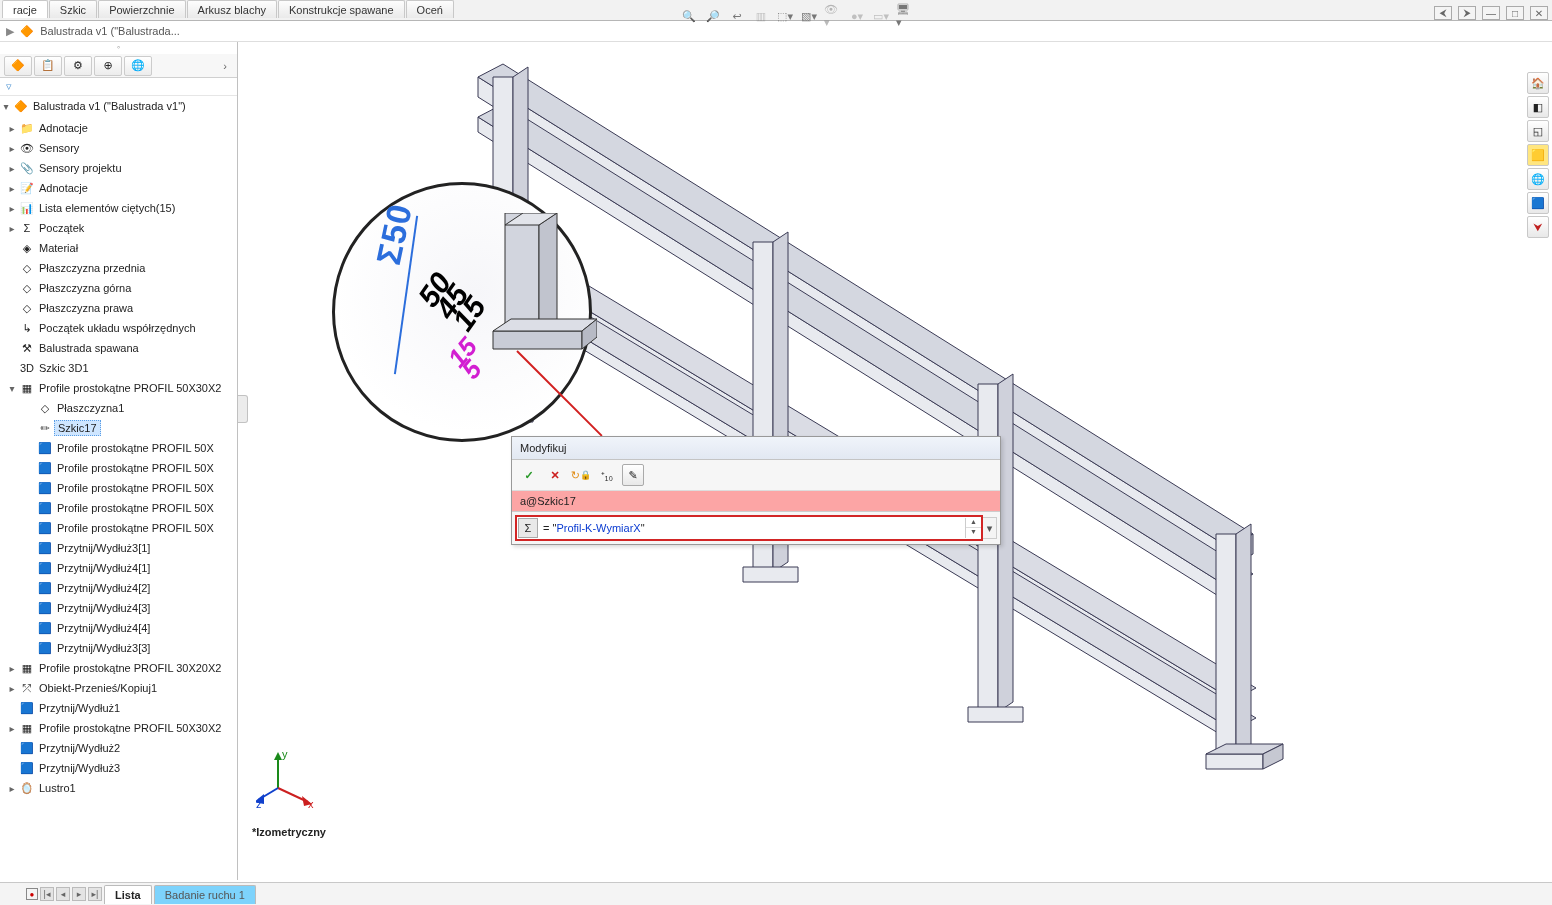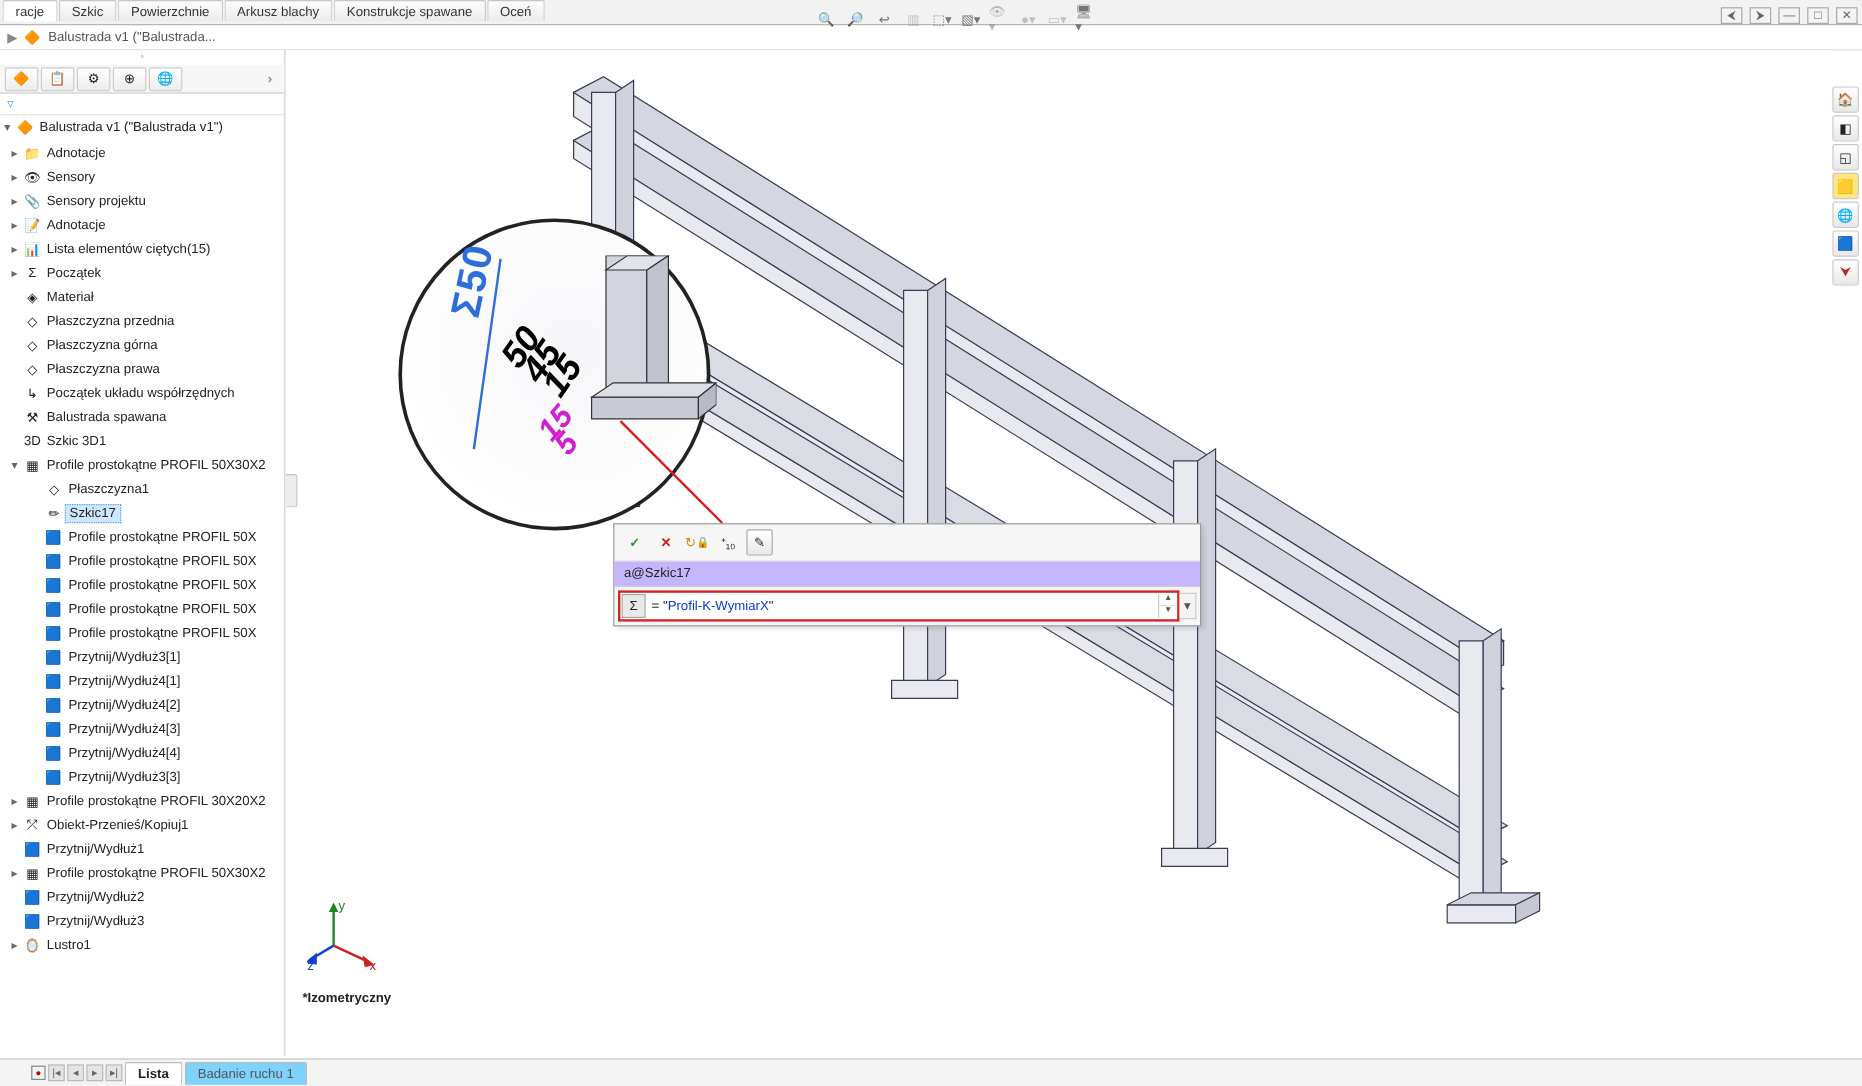--- a/index.html
+++ b/index.html
@@ -33,21 +33,21 @@
 .status .rec{width:12px;height:12px;border:1px solid #888;display:flex;align-items:center;justify-content:center;color:#c00;font-size:8px}
 .status .arrw{width:14px;height:14px;background:#e4e4e4;border:1px solid #bbb;display:flex;align-items:center;justify-content:center;color:#666;font-size:9px}
 .status .mtab{padding:3px 10px;background:#fff;border:1px solid #bbb;border-bottom:none;border-radius:2px 2px 0 0;font-weight:bold}
 .status .mtab.inactive{background:#7dd3fc;font-weight:normal;color:#555}
 .viewlabel{position:absolute;left:14px;bottom:42px;font-weight:bold;color:#222}
 .dialog{position:absolute;left:273px;top:394px;width:490px;background:#f6f6f6;border:1px solid #999;box-shadow:2px 2px 4px rgba(0,0,0,0.15);z-index:5}
 .dialog .title{padding:5px 8px;background:linear-gradient(#f0f4fa,#e2e8f2);border-bottom:1px solid #c4c4c4}
 .dialog .row{display:flex;align-items:center;padding:4px 6px;gap:4px;border-bottom:1px solid #ddd}
 .dialog .btn{width:22px;height:22px;display:flex;align-items:center;justify-content:center;border:1px solid transparent;cursor:pointer;border-radius:2px}
 .dialog .btn.framed{border:1px solid #aaa;background:linear-gradient(#fff,#e8e8e8)}
-.dialog .name-row{background:#c4b5fd;padding:4px 8px;border-bottom:1px solid #ccc}
+.dialog .name-row{background:#fca5a5;padding:4px 8px;border-bottom:1px solid #ccc}
 .dialog .val-row{display:flex;align-items:center;padding:3px;gap:0}
 .dialog .val-wrap{flex:1;display:flex;align-items:center;border:2px solid #d22525;background:#fff;padding:0}
 .dialog .glv{width:20px;height:20px;border:1px solid #aaa;background:#e9e9e9;display:flex;align-items:center;justify-content:center;margin:1px}
 .dialog .val-input{flex:1;border:none;outline:none;padding:3px 4px;font-size:11px}
 .dialog .val-input span{color:#0a3bd1}
 .dialog .spin{width:16px;border-left:1px solid #ccc;display:flex;flex-direction:column}
 .dialog .spin div{height:10px;font-size:7px;text-align:center;color:#555;border-bottom:1px solid #ddd}
 .dialog .spin div:last-child{border-bottom:none}
 .dialog .dd{width:14px;text-align:center;color:#555;border:1px solid #ccc;border-left:none;height:22px;line-height:20px;background:#f4f4f4}
 .triad{position:absolute;left:18px;bottom:70px;z-index:4}
@@ -348,20 +348,21 @@
         <path d="M18 0 L36 -12 L70 -12 L52 0 Z" fill="#e2e4ea" transform="translate(0,12)"></path>
         <path d="M6 118 L95 118 L95 136 L6 136 Z" fill="#c9ccd6"></path>
         <path d="M6 118 L24 106 L110 106 L95 118 Z" fill="#dcdee6"></path>
         <path d="M95 118 L110 106 L110 124 L95 136 Z" fill="#b7bac5"></path>
       </g>
     </svg>
   </div>
   <div class="red-lead"></div>
 
   <div class="dialog">
+    <div class="title">Modyfikuj</div>
     <div class="row">
       <div class="btn" style="color:#2a9a2a;font-weight:bold">✓</div>
       <div class="btn" style="color:#cc2020;font-weight:bold">✕</div>
       <div class="btn">
           <span style="color:#e08a10">↻</span>
           <span style="font-size:9px">🔒</span>
         </div>
       <div class="btn">⁺₁₀</div>
       <div class="btn framed">✎</div>
     </div>

